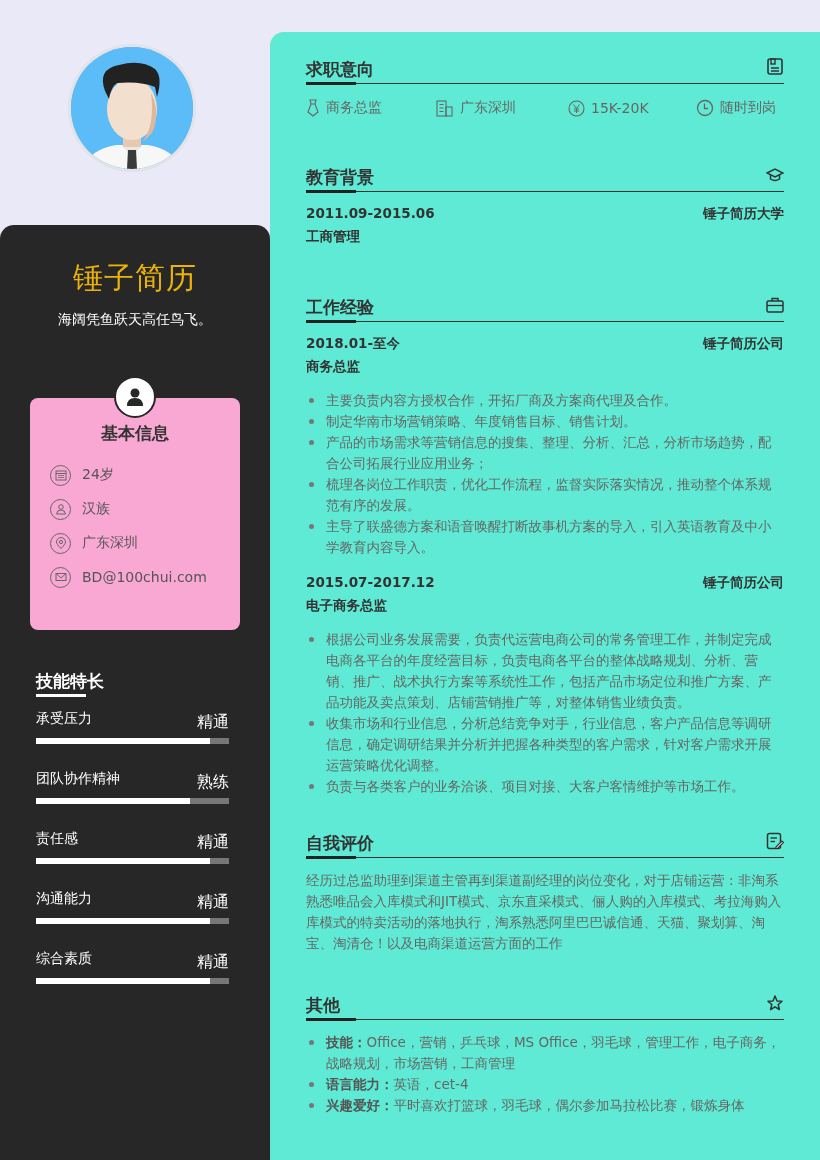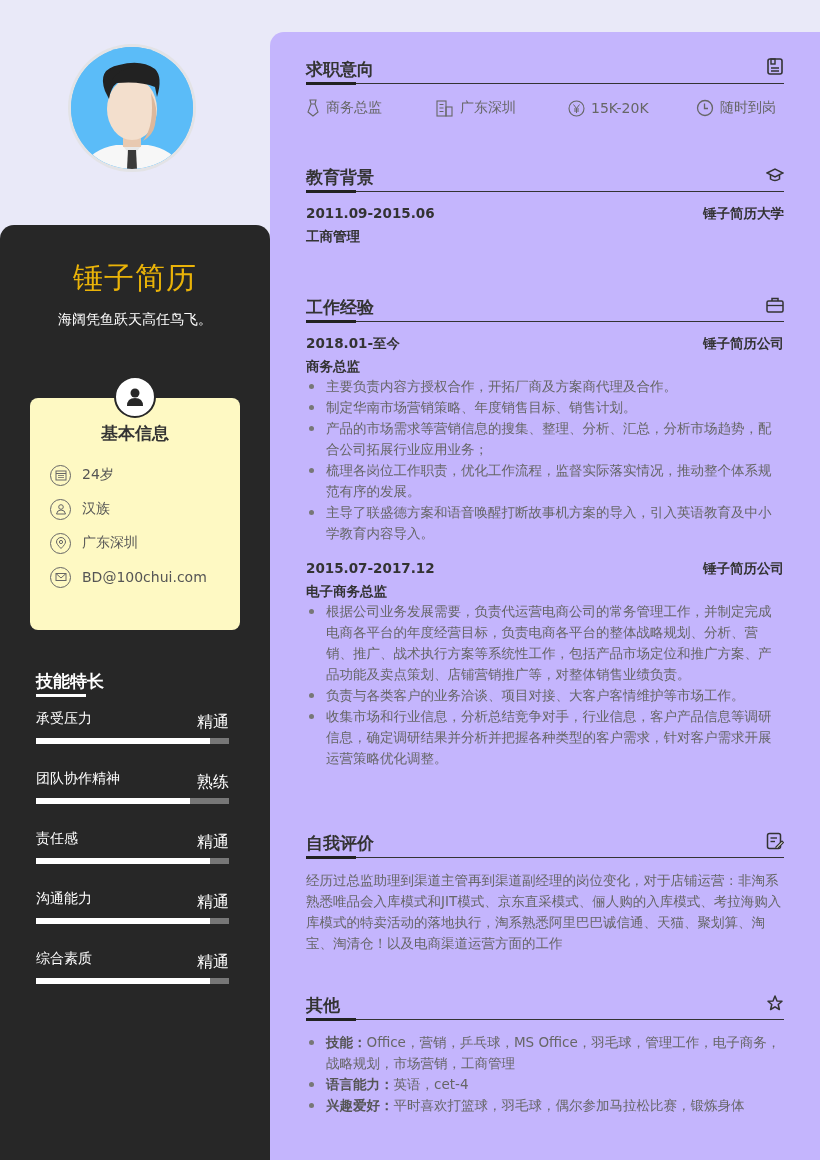--- a/index.html
+++ b/index.html
@@ -26,21 +26,21 @@
   .name {
     position: absolute; left: 0; width: 270px; top: 33px; text-align: center;
     color: #eab308; font-size: 30px; letter-spacing: 1px;
   }
   .motto {
     position: absolute; left: 0; width: 270px; top: 86px; text-align: center;
     color: #fff; font-size: 14px;
   }
   .info-card {
     position: absolute; left: 30px; top: 173px; width: 210px; height: 232px;
-    background: #fef9c3; border-radius: 8px;
+    background: #f9a8d4; border-radius: 8px;
   }
   .info-badge {
     position: absolute; left: 84px; top: -22px; width: 42px; height: 42px;
     border-radius: 50%; background: #fff; border: 2px solid #272727;
     display: flex; align-items: center; justify-content: center;
   }
   .info-title {
     position: absolute; top: 24px; width: 100%; text-align: center;
     font-size: 17px; font-weight: bold; color: #333;
   }
@@ -60,39 +60,39 @@
   }
   .skill { position: absolute; left: 36px; width: 193px; height: 50px; }
   .skill-name { position: absolute; left: 0; top: 0; color: #fff; font-size: 14px; }
   .skill-level { position: absolute; right: 0; top: 2px; color: #fff; font-size: 16px; }
   .skill-track { position: absolute; left: 0; top: 28px; width: 193px; height: 6px; background: #777; }
   .skill-fill { height: 6px; background: #fff; }
 
   
   .main {
     position: absolute; left: 270px; top: 32px; width: 550px; height: 1128px;
-    background: #c4b5fd; border-radius: 14px 0 0 0;
+    background: #5eead4; border-radius: 14px 0 0 0;
   }
   .section { position: absolute; left: 36px; width: 478px; }
   .sec-head {
     position: relative; height: 26px; border-bottom: 1.5px solid #333;
   }
   .sec-head::after {
     content: ""; position: absolute; left: 0; bottom: -2px; width: 50px; height: 3px; background: #222;
   }
   .sec-title { font-size: 17px; font-weight: bold; color: #333; position: absolute; left: 0; top: 0; }
   .sec-icon { position: absolute; right: 0; top: 0; width: 18px; height: 18px; }
 
   .intent-row { display: flex; margin-top: 12px; height: 24px; align-items: center; }
   .intent-item { display: flex; align-items: center; font-size: 14px; color: #666; }
   .intent-item svg { margin-right: 6px; }
 
   .row { display: flex; justify-content: space-between; font-weight: bold; font-size: 13.5px; color: #333; }
   .sub { font-weight: bold; font-size: 13.5px; color: #333; margin-top: 5px; }
-  ul.bullets { list-style: none; }
+  ul.bullets { list-style: none; margin-top: 14px; }
   ul.bullets li {
     position: relative; padding-left: 20px; font-size: 13.5px; line-height: 21px; color: #666;
   }
   ul.bullets li::before {
     content: ""; position: absolute; left: 3px; top: 8px; width: 5px; height: 5px; border-radius: 50%; background: #777;
   }
   .para { font-size: 13.5px; line-height: 21px; color: #666; margin-top: 12px; }
   .b { font-weight: bold; color: #555; }
 </style>
 </head>
@@ -295,22 +295,22 @@
     </div>
 
     <div>
       <div class="row" style="margin-top:16px">
         <span>2015.07-2017.12</span>
         <span>锤子简历公司</span>
       </div>
       <div class="sub">电子商务总监</div>
       <ul class="bullets">
         <li>根据公司业务发展需要，负责代运营电商公司的常务管理工作，并制定完成电商各平台的年度经营目标，负责电商各平台的整体战略规划、分析、营销、推广、战术执行方案等系统性工作，包括产品市场定位和推广方案、产品功能及卖点策划、店铺营销推广等，对整体销售业绩负责。</li>
+        <li>收集市场和行业信息，分析总结竞争对手，行业信息，客户产品信息等调研信息，确定调研结果并分析并把握各种类型的客户需求，针对客户需求开展运营策略优化调整。</li>
         <li>负责与各类客户的业务洽谈、项目对接、大客户客情维护等市场工作。</li>
-        <li>收集市场和行业信息，分析总结竞争对手，行业信息，客户产品信息等调研信息，确定调研结果并分析并把握各种类型的客户需求，针对客户需求开展运营策略优化调整。</li>
       </ul>
     </div>
   </div>
 
   <div class="section" style="top:800px">
     <div class="sec-head">
       <span class="sec-title">自我评价</span>
       <svg class="sec-icon" viewBox="0 0 18 18">
           <rect x="1.5" y="1.5" width="13" height="15" rx="2" fill="none" stroke="#333" stroke-width="1.5"></rect>
           <line x1="4.5" y1="6" x2="11" y2="6" stroke="#333" stroke-width="1.4"></line>

